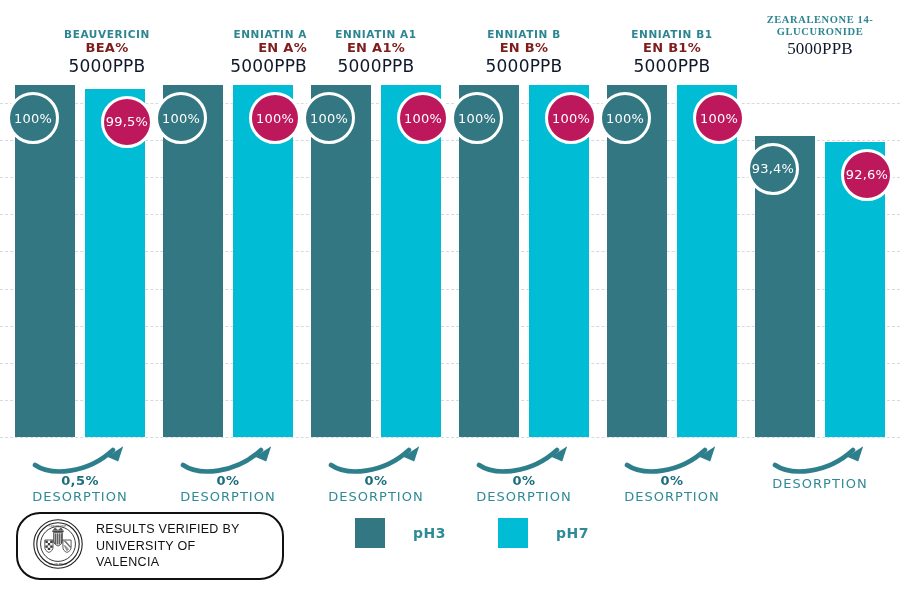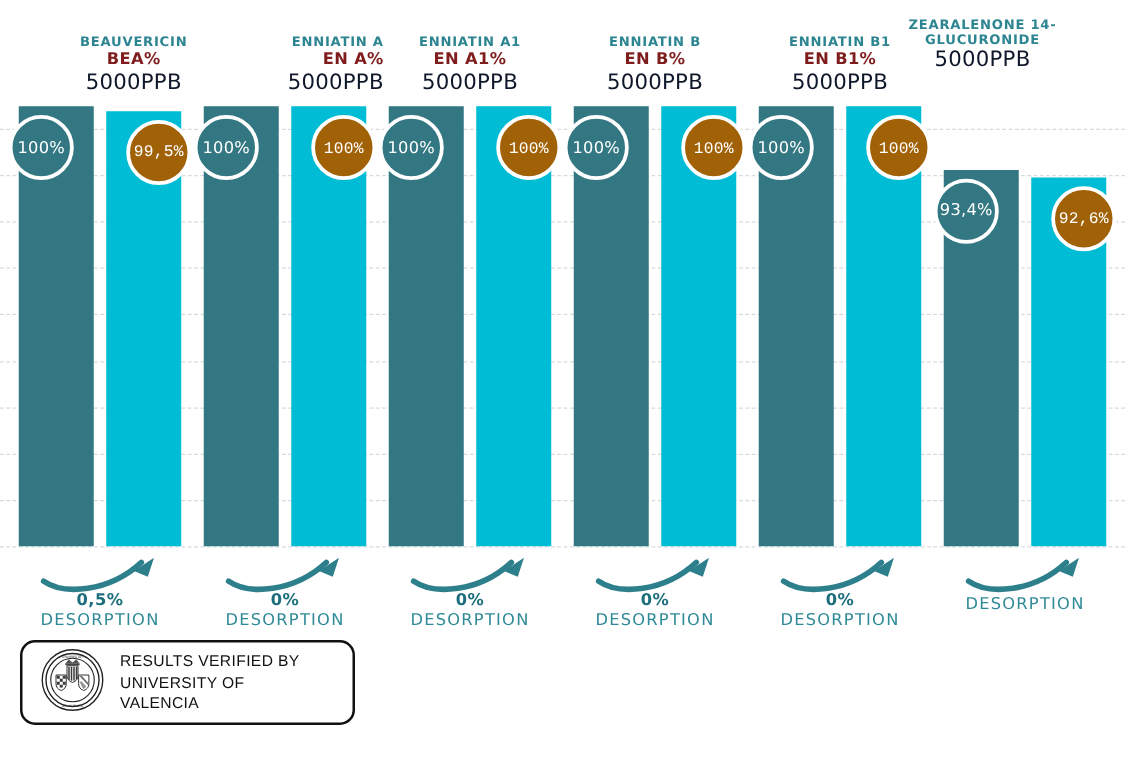--- a/index.html
+++ b/index.html
@@ -63,21 +63,21 @@
     border-radius:50%;
     box-sizing:border-box;
     border:3px solid #ffffff;
     color:#ffffff;
     display:flex;align-items:center;justify-content:center;
     font-size:13px;
     letter-spacing:.2px;
     z-index:5;
   }
   .bubble.ph3{background:#337782;}
-  .bubble.ph7{background:#a16207;font-family:Liberation Mono, monospace;}
+  .bubble.ph7{background:#be185d;}
 
   
   .desorption{
     position:absolute;
     text-align:center;
     color:#247a87;
     user-select:none;
   }
   .des-arrow{height:34px;display:block;margin:0 auto;}
   .des-val{
@@ -97,21 +97,21 @@
   .legend-label{
     margin-left:28px;font-size:14px;font-weight:bold;
     color:#2f8a97;letter-spacing:.5px;
   }
 
   
   #verified-badge{
     position:absolute;left:16px;top:512px;
     width:268px;height:68px;
     border:2px solid #111111;
-    border-radius:12px;
+    border-radius:24px;
     background:#ffffff;
     display:flex;align-items:center;
     box-sizing:border-box;
   }
   #seal{margin-left:14px;flex:0 0 auto;}
   #verified-text{
     margin-left:12px;
     font-size:12.5px;
     line-height:1.35;
     color:#111111;
@@ -143,21 +143,21 @@
       <div class="group-header" style="left: 445px; width: 158px; top: 28px;">
         <div class="gh-name">ENNIATIN B</div>
         <div class="gh-code">EN B%</div>
         <div class="gh-conc">5000PPB</div>
       </div>
       <div class="group-header" style="left: 593px; width: 158px; top: 28px;">
         <div class="gh-name">ENNIATIN B1</div>
         <div class="gh-code">EN B1%</div>
         <div class="gh-conc">5000PPB</div>
       </div>
-      <div class="group-header" style="left: 707px; width: 158px; top: 14px;">
+      <div class="group-header" style="left: 741px; width: 158px; top: 14px; font-family: Liberation Serif, serif;">
         <div class="gh-name">ZEARALENONE 14-
 GLUCURONIDE</div>
         <div class="gh-conc">5000PPB</div>
       </div>
     </div>
 
   <div id="plot">
     <div id="gridlines">
         <div class="gridline" style="top: 18px;"></div>
         <div class="gridline" style="top: 55px;"></div>
@@ -244,20 +244,30 @@
       </div>
       <div class="desorption" style="left: 745px; width: 150px; top: 441px;">
         <svg class="des-arrow" width="110" height="34" viewBox="0 0 110 34">
           <path d="M10 24 C 26 35, 62 33, 88 9" fill="none" stroke="#2d7f8c" stroke-width="4.6" stroke-linecap="round"></path>
           <path d="M96 3 L 84 18 L 96 19 Z" fill="#2d7f8c" transform="rotate(18 90 11)"></path>
         </svg>
         <div class="des-label">DESORPTION</div>
       </div>
     </div>
 
+  <div id="legend">
+      <div class="legend-item">
+        <span class="legend-swatch ph3"></span>
+        <span class="legend-label">pH3</span>
+      </div>
+      <div class="legend-item">
+        <span class="legend-swatch ph7"></span>
+        <span class="legend-label">pH7</span>
+      </div>
+    </div>
 
   <div id="verified-badge">
     <span id="seal">
       <svg width="52" height="52" viewBox="0 0 52 52">
         <circle cx="26" cy="26" r="24.2" fill="#ffffff" stroke="#222" stroke-width="1.1"></circle>
         <circle cx="26" cy="26" r="21.2" fill="#ffffff" stroke="#222" stroke-width="1.1"></circle>
         <circle cx="26" cy="26" r="17.4" fill="#ffffff" stroke="#222" stroke-width="0.9"></circle>
         <g fill="#333" font-size="2.6" font-family="DejaVu Sans, sans-serif">
           <text x="26" y="8.6" text-anchor="middle">· UNIVERSITAT ·</text>
           <text x="26" y="47.4" text-anchor="middle">DE VALENCIA</text>

